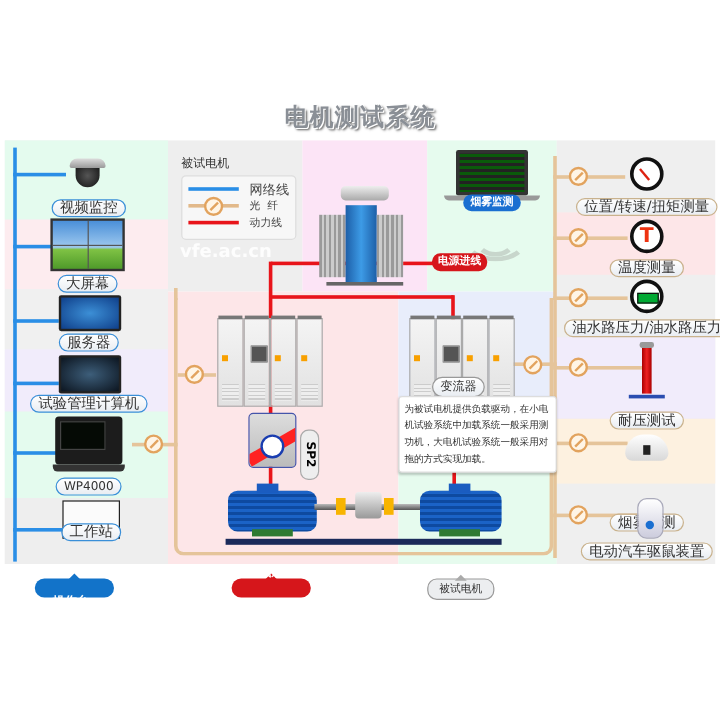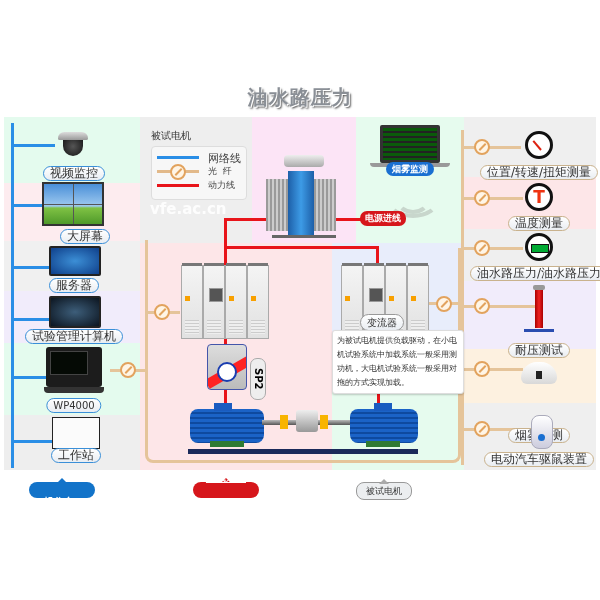--- a/index.html
+++ b/index.html
@@ -18,21 +18,21 @@
   .cab::before{content:"";position:absolute;left:0;top:-3px;width:20px;height:3px;background:#777;}
   .cab .vent{position:absolute;bottom:4px;left:3px;width:14px;height:14px;background:repeating-linear-gradient(#ccc 0 1px,#eee 1px 3px);}
   .cab .sw{position:absolute;top:30px;left:3px;width:5px;height:5px;background:#f8a000;}
   .motor{position:absolute;width:96px;height:44px;}
   .tag{position:absolute;color:#fff;font-size:10px;font-weight:bold;padding:0 10px;height:16px;line-height:16px;border-radius:8px;transform:translateX(-50%);}
   .tag::before{content:"";position:absolute;left:50%;top:-9px;margin-left:-5px;border:5px solid transparent;border-bottom:5px solid currentColor;}
 </style>
 </head>
 <body>
 
-<div class="title">油水路压力</div>
+<div class="title">电机测试系统</div>
 
 <div class="band" style="left:4px;top:117px;width:136px;height:353px;background:#f2f2f2;"></div>
 <div class="band" style="left:4px;top:117px;width:136px;height:66px;background:#e4fbee;"></div>
 <div class="band" style="left:4px;top:183px;width:136px;height:58px;background:#fdecef;"></div>
 <div class="band" style="left:4px;top:241px;width:136px;height:50px;background:#f0f0f0;"></div>
 <div class="band" style="left:4px;top:291px;width:136px;height:52px;background:#f1ecfb;"></div>
 <div class="band" style="left:4px;top:343px;width:136px;height:72px;background:#e4fbee;"></div>
 <div class="band" style="left:4px;top:415px;width:136px;height:55px;background:#eeeeee;"></div>
 
 <div class="band" style="left:140px;top:117px;width:112px;height:126px;background:#eeeeee;"></div>
@@ -104,42 +104,42 @@
   <div class="abs" style="left:5px;top:8px;width:20px;height:16px;background:radial-gradient(circle at 50% 40%,#555,#111);border-radius:0 0 10px 10px;"></div>
 </div>
 <div class="cap blue" style="left:74px;top:166px;">视频监控</div>
 
 <div class="abs" style="left:42px;top:182px;width:62px;height:44px;background:#333;padding:2px;box-sizing:border-box;">
   <div style="width:100%;height:100%;background:linear-gradient(#4a8fd8 0%,#9ec9ef 55%,#7fc244 60%,#4f9a2a 100%);position:relative;">
     <div class="abs" style="left:50%;top:0;width:1px;height:100%;background:#555;"></div>
     <div class="abs" style="left:0;top:50%;width:100%;height:1px;background:#555;"></div>
   </div>
 </div>
-<div class="cap blue" style="left:85px;top:229px;">大屏幕</div>
+<div class="cap blue" style="left:73px;top:229px;">大屏幕</div>
 
 <div class="abs" style="left:49px;top:246px;width:52px;height:30px;background:#222;padding:2px;box-sizing:border-box;border-radius:2px;">
   <div style="width:100%;height:100%;background:radial-gradient(#3c8fd6,#0f3f8a);"></div>
 </div>
 <div class="cap blue" style="left:74px;top:278px;">服务器</div>
 
 <div class="abs" style="left:49px;top:296px;width:52px;height:32px;background:#222;padding:2px;box-sizing:border-box;border-radius:2px;">
   <div style="width:100%;height:100%;background:radial-gradient(#3d5e7a,#0c1520);"></div>
 </div>
 <div class="cap blue" style="left:74px;top:329px;">试验管理计算机</div>
 
 <div class="abs" style="left:46px;top:347px;width:56px;height:40px;background:#1c1c1c;border-radius:3px;padding:4px;box-sizing:border-box;">
   <div style="width:75%;height:70%;background:#050a05;border:1px solid #444;"></div>
 </div>
 <div class="abs" style="left:44px;top:387px;width:60px;height:6px;background:#333;border-radius:0 0 4px 4px;"></div>
 <div class="cap blue" style="left:74px;top:398px;font-size:10px;">WP4000</div>
 
 <div class="abs" style="left:52px;top:417px;width:48px;height:32px;background:#222;padding:1px;box-sizing:border-box;">
   <div style="width:100%;height:100%;background:#fbfbfb;"></div>
 </div>
-<div class="cap blue" style="left:76px;top:448px;">工作站</div>
+<div class="cap blue" style="left:76px;top:436px;">工作站</div>
 
 <div class="abs" style="left:266px;top:155px;width:76px;height:84px;">
   <div class="abs" style="left:18px;top:0;width:40px;height:12px;background:linear-gradient(#eee,#aaa);border-radius:4px;"></div>
   <div class="abs" style="left:0;top:24px;width:22px;height:52px;background:repeating-linear-gradient(90deg,#9a9a9a 0 2px,#ccc 2px 4px);"></div>
   <div class="abs" style="left:22px;top:16px;width:26px;height:64px;background:linear-gradient(90deg,#1d5fa8,#3d9be6,#1d5fa8);"></div>
   <div class="abs" style="left:48px;top:24px;width:22px;height:52px;background:repeating-linear-gradient(90deg,#9a9a9a 0 2px,#ccc 2px 4px);"></div>
   <div class="abs" style="left:6px;top:80px;width:64px;height:3px;background:#666;"></div>
 </div>
 
 <div class="abs" style="left:380px;top:125px;width:60px;height:38px;background:#333;padding:3px;box-sizing:border-box;border-radius:2px;">
@@ -244,16 +244,16 @@
 
 <div class="abs" style="left:531px;top:415px;width:20px;height:32px;background:linear-gradient(#fff,#ccd);border-radius:8px;border:1px solid #aab;">
   <div class="abs" style="left:6px;top:18px;width:7px;height:7px;border-radius:50%;background:#1a6fd1;"></div>
 </div>
 <div class="cap tan" style="left:539px;top:452px;">电动汽车驱鼠装置</div>
 
 <div class="tag" style="left: 62px; top: 482px; background: rgb(18, 115, 201); color: rgb(18, 115, 201); text-indent: -999px; overflow: visible; width: 46px;">操作台</div>
 <div class="abs" style="left:44px;top:494px;color:#fff;font-size:10px;font-weight:bold;line-height:16px;">操作台</div>
 
 <div class="tag" style="left: 226px; top: 482px; background: rgb(214, 22, 27); color: rgb(214, 22, 27); text-indent: -999px; overflow: visible; width: 46px;">加载系统</div>
-<div class="abs" style="left:206px;top:470px;color:#fff;font-size:10px;font-weight:bold;line-height:16px;text-decoration:underline;">加载系统</div>
+<div class="abs" style="left:206px;top:470px;color:#fff;font-size:10px;font-weight:bold;line-height:16px;">加载系统</div>
 
 <div class="tag" style="left: 384px; top: 482px; background: rgb(236, 238, 240); color: rgb(170, 170, 170); border: 1px solid rgb(153, 153, 153); width: 34px; text-indent: -999px; overflow: visible;"></div>
 <div class="abs" style="left:366px;top:482px;color:#333;font-size:9px;line-height:18px;">被试电机</div>
 
 </body></html>

